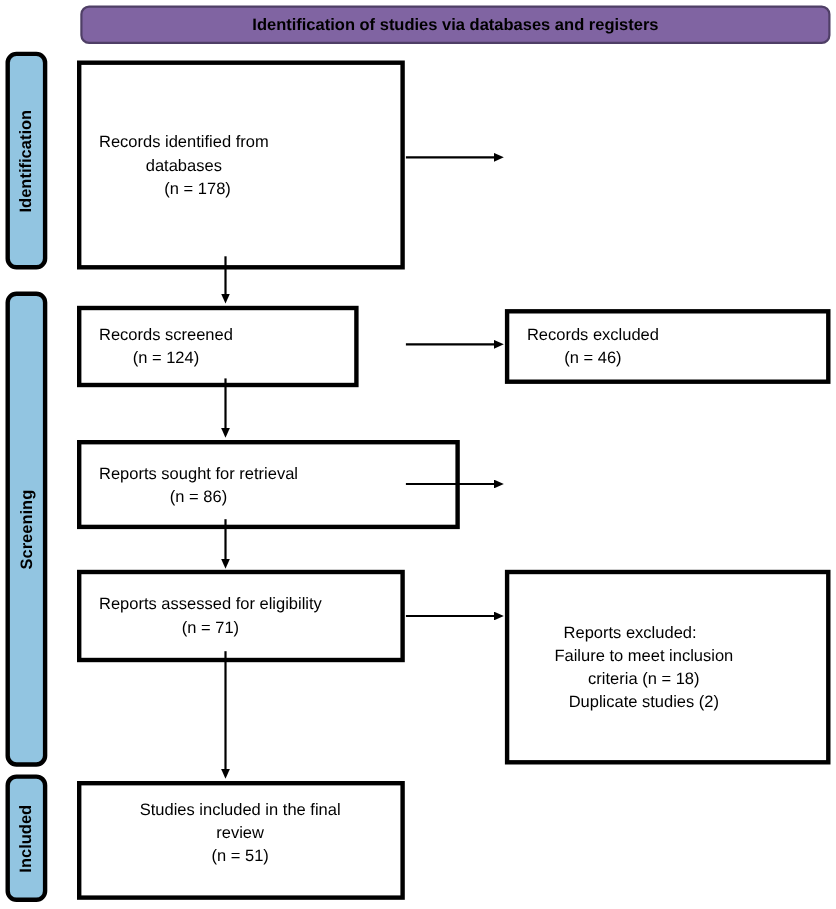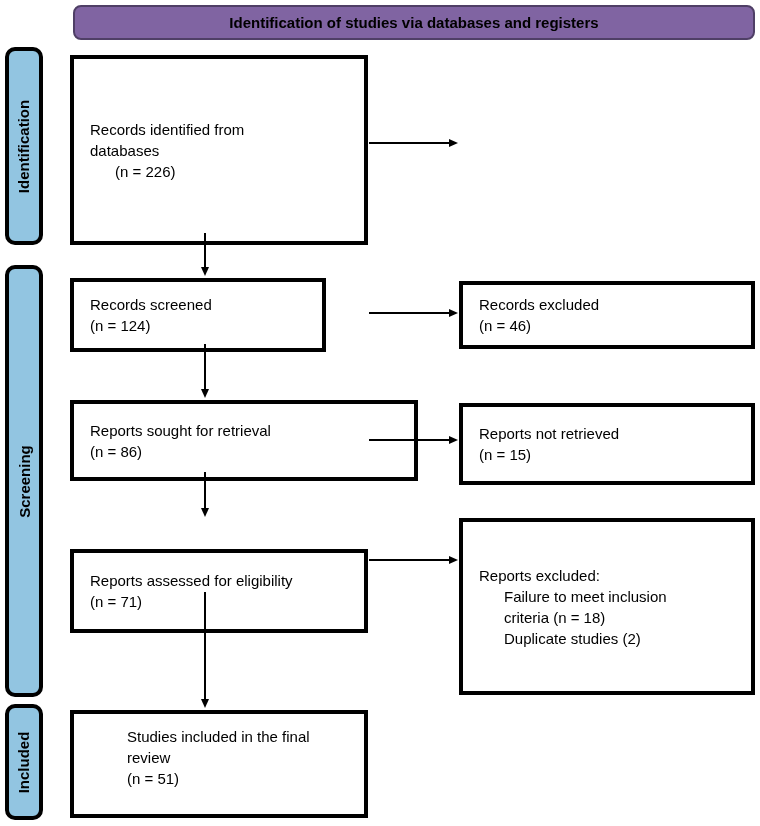--- a/index.html
+++ b/index.html
@@ -5,21 +5,21 @@
   :root{
     --header-fill:#8064A2;
     --header-border:#4F3F66;
     --stage-fill:#92C5E1;
     --box-border:#000000;
     --bg:#FFFFFF;
   }
   html,body{margin:0;padding:0;background:var(--bg);}
   body{font-family:"Liberation Sans","DejaVu Sans",sans-serif;color:#000;}
   .canvas{
-    position:relative;width:760px;height:826px;background:var(--bg);overflow:hidden;
+    position:relative;width:760px;height:826px;background:var(--bg);overflow:hidden;text-align:center;
   }
   .banner{
     position:absolute;left:73px;top:5px;width:682px;height:35px;
     background:var(--header-fill);
     border:2.5px solid var(--header-border);
     border-radius:8px;
     display:flex;align-items:center;justify-content:center;
     font-weight:bold;font-size:15px;
     box-sizing:border-box;
   }
@@ -52,21 +52,21 @@
     padding:0 10px 0 16px;
   }
   .node.top-align{align-items:flex-start;padding-left:37px;}
   .node.top-align .txt{padding-top:12px;}
   #box-records-identified{left:70px;top:55px;width:298px;height:190px;}
   #box-records-removed{left:459px;top:57px;width:296px;height:188px;}
   #box-records-screened{left:70px;top:278px;width:256px;height:74px;}
   #box-records-excluded{left:459px;top:281px;width:296px;height:68px;}
   #box-reports-sought{left:70px;top:400px;width:348px;height:81px;}
   #box-reports-not-retrieved{left:459px;top:403px;width:296px;height:82px;}
-  #box-reports-assessed{left:70px;top:518px;width:298px;height:84px;margin-top:31px;}
+  #box-reports-assessed{left:70px;top:518px;width:298px;height:84px;}
   #box-reports-excluded{left:459px;top:518px;width:296px;height:177px;}
   #box-studies-included{left:70px;top:710px;width:298px;height:108px;}
   .arrows{
     position:absolute;left:0;top:0;width:760px;height:826px;
     pointer-events:none;
   }
 </style>
 </head>
 <body>
 
@@ -82,37 +82,33 @@
   <div class="stage" id="stage-screening">
     <span class="vlabel">Screening</span>
   </div>
   <div class="stage" id="stage-included">
     <span class="vlabel">Included</span>
   </div>
 
   <div class="node" id="box-records-identified">
     <span class="txt">Records identified from
 databases
-      (n = 226)</span>
+      (n = 178)</span>
   </div>
   <div class="node" id="box-records-screened">
     <span class="txt">Records screened
 (n = 124)</span>
   </div>
   <div class="node" id="box-records-excluded">
     <span class="txt">Records excluded
 (n = 46)</span>
   </div>
   <div class="node" id="box-reports-sought">
     <span class="txt">Reports sought for retrieval
 (n = 86)</span>
-  </div>
-  <div class="node" id="box-reports-not-retrieved">
-    <span class="txt">Reports not retrieved
-(n = 15)</span>
   </div>
   <div class="node" id="box-reports-assessed">
     <span class="txt">Reports assessed for eligibility
 (n = 71)</span>
   </div>
   <div class="node" id="box-reports-excluded">
     <span class="txt">Reports excluded:
       Failure to meet inclusion
       criteria (n = 18)
       Duplicate studies (2)</span>

